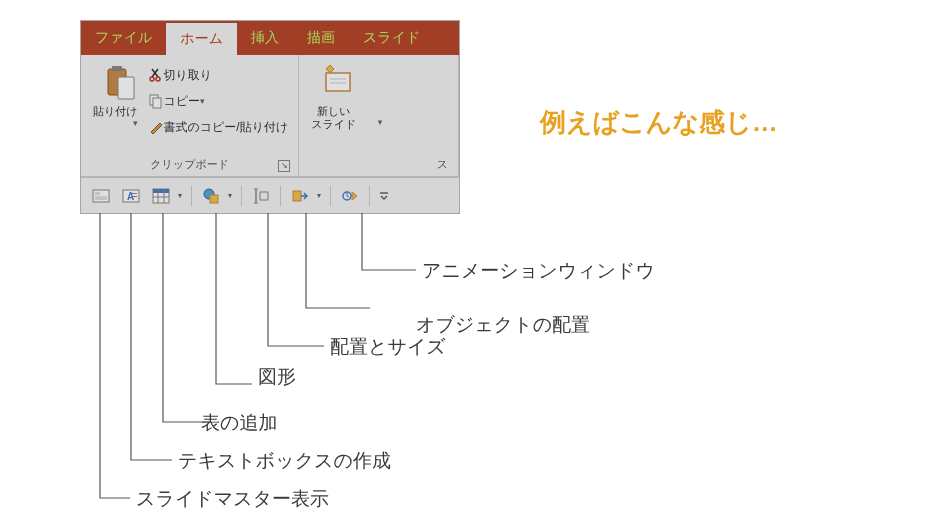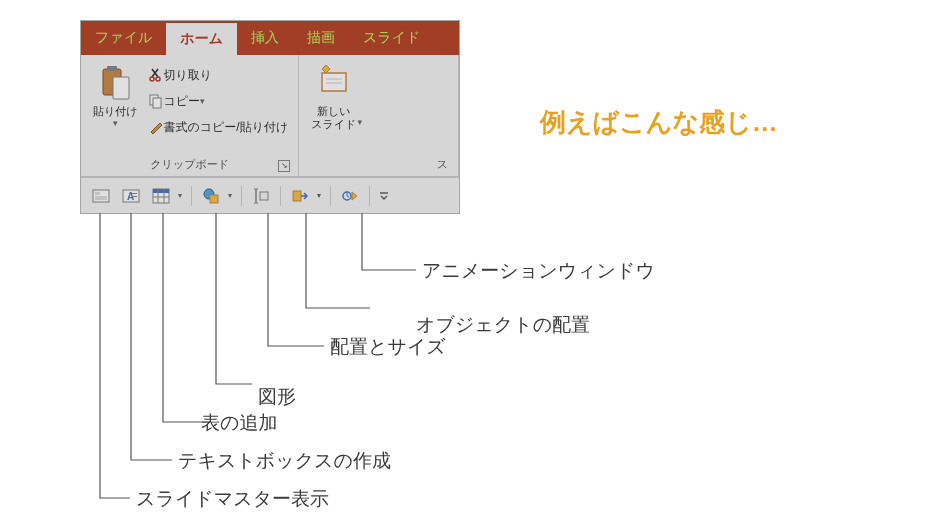--- a/index.html
+++ b/index.html
@@ -33,21 +33,20 @@
     align-items: center;
     color: #bef264;
     font-size: 14px;
     font-weight: 500;
     cursor: pointer;
   }
   .tab.active {
     background: #f3f3f3;
     color: #b7472a;
     border-top: 2px solid #b7472a;
-    font-weight: bold;
   }
   
   .ribbon {
     display: flex;
     background: #f3f3f3;
     border-bottom: 1px solid #ccc;
     height: 122px;
   }
   .group {
     border-right: 1px solid #d0d0d0;
@@ -75,21 +74,21 @@
     height: 12px;
     border: 1px solid #888;
     font-size: 8px;
     line-height: 10px;
     text-align: center;
     color: #555;
   }
   .big-btn {
     display: flex;
     flex-direction: column;
-    align-items: center;
+    align-items: flex-end;
     padding: 4px 6px;
     cursor: pointer;
     font-size: 11px;
     color: #333;
     text-align: center;
     line-height: 1.2;
   }
   .big-icon {
     width: 36px;
     height: 40px;
@@ -358,17 +357,17 @@
 
       <path d="M306 213 L306 308 L370 308"></path>
 
       <path d="M362 213 L362 270 L416 270"></path>
     </g>
   </svg>
 
   <div class="label" style="left:422px; top:258px;">アニメーションウィンドウ</div>
   <div class="label" style="left:376px; top:312px;margin-left:40px;">オブジェクトの配置</div>
   <div class="label" style="left:330px; top:334px;">配置とサイズ</div>
-  <div class="label" style="left:258px; top:384px;">図形</div>
+  <div class="label" style="left:258px; top:364px;">図形</div>
   <div class="label" style="left:201px; top:410px;">表の追加</div>
   <div class="label" style="left:178px; top:448px;">テキストボックスの作成</div>
   <div class="label" style="left:136px; top:486px;">スライドマスター表示</div>
 </div>
 
 </body></html>

